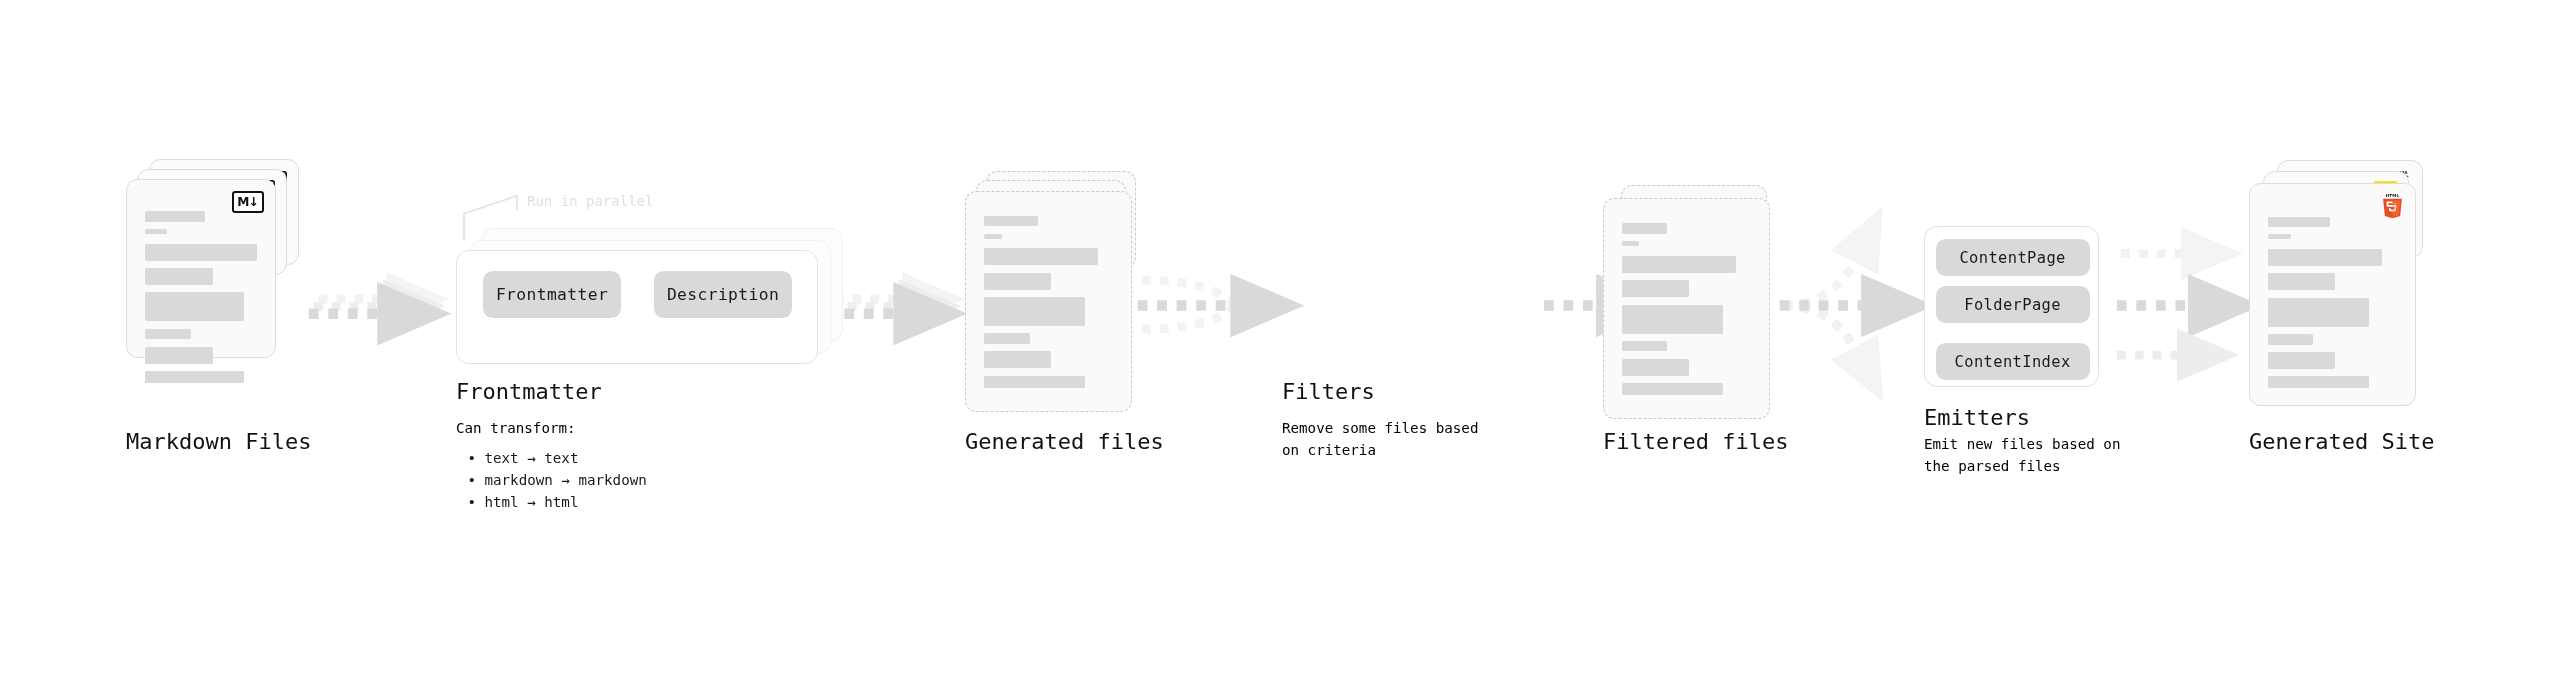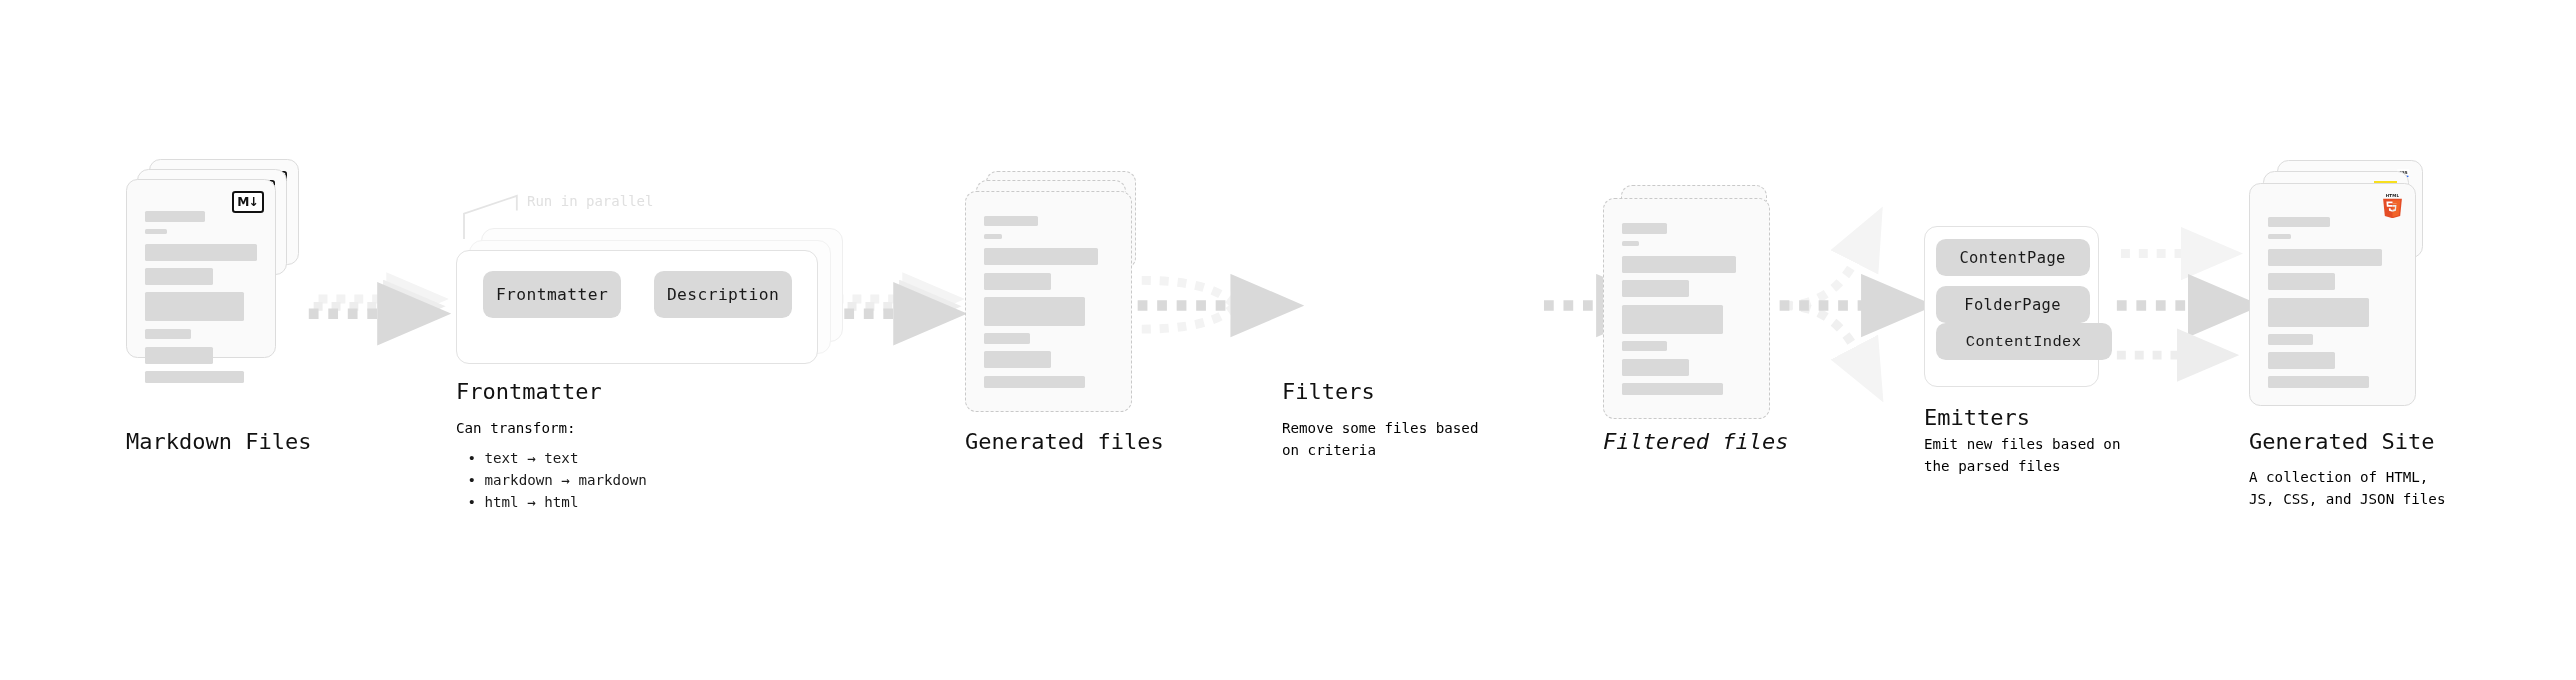--- a/index.html
+++ b/index.html
@@ -290,26 +290,26 @@
         <div class="bar" style="width:13%;height:4.9px;margin-bottom:9.8px;"></div>
         <div class="bar" style="width:88%;height:17px;"></div>
         <div class="bar" style="width:52%;height:17px;"></div>
         <div class="bar" style="width:78%;height:29px;"></div>
         <div class="bar" style="width:35%;height:10.6px;"></div>
         <div class="bar" style="width:52%;height:17px;"></div>
         <div class="bar" style="width:78%;height:12.2px;"></div>
       </div>
     </div>
   </div>
-  <div class="title" style="left:1603px; top:429px;font-style:italic;">Filtered files</div>
+  <div class="title" style="left:1603px; top:429px;">Filtered files</div>
 
   <div class="groupbox" style="left:1924px; top:226px; width:175px; height:161px;">
     <div class="chip" style="left:10.6px; top:12.2px; width:154px; height:37px; font-size:15.4px;">ContentPage</div>
     <div class="chip" style="left:10.6px; top:59px; width:154px; height:37px; font-size:15.4px;">FolderPage</div>
-    <div class="chip" style="left:10.6px; top:96px; width:176px; height:37px; font-size:15.4px;font-family:Liberation Mono, monospace;">ContentIndex</div>
+    <div class="chip" style="left:10.6px; top:116px; width:154px; height:37px; font-size:15.4px;">ContentIndex</div>
   </div>
   <div class="title" style="left:1924px; top:405px;">Emitters</div>
   <div class="sub" style="left:1924px; top:433px;">Emit new files based on
 the parsed files</div>
 
   <div class="doc-stack" style="left:2249px; top:160px;">
 
     <div class="doc ghost1" style="left:28px; top:0px; width:146px; height:98px;">
       <div class="badge" style="top:8.1px; right:11.4px;">
         <svg width="14.6" height="16.3" viewBox="0 0 24 27">
@@ -342,17 +342,15 @@
         <div class="bar" style="width:88%;height:17px;"></div>
         <div class="bar" style="width:52%;height:17px;"></div>
         <div class="bar" style="width:78%;height:29px;"></div>
         <div class="bar" style="width:35%;height:10.6px;"></div>
         <div class="bar" style="width:52%;height:17px;"></div>
         <div class="bar" style="width:78%;height:12.2px;"></div>
       </div>
     </div>
   </div>
   <div class="title" style="left:2249px; top:429px;">Generated Site</div>
-  <div class="sub" style="left:2249px; top:466px;">A collection of HTML,
-JS, CSS, and JSON files</div>
 
 </div>
 
 
 </body></html>

